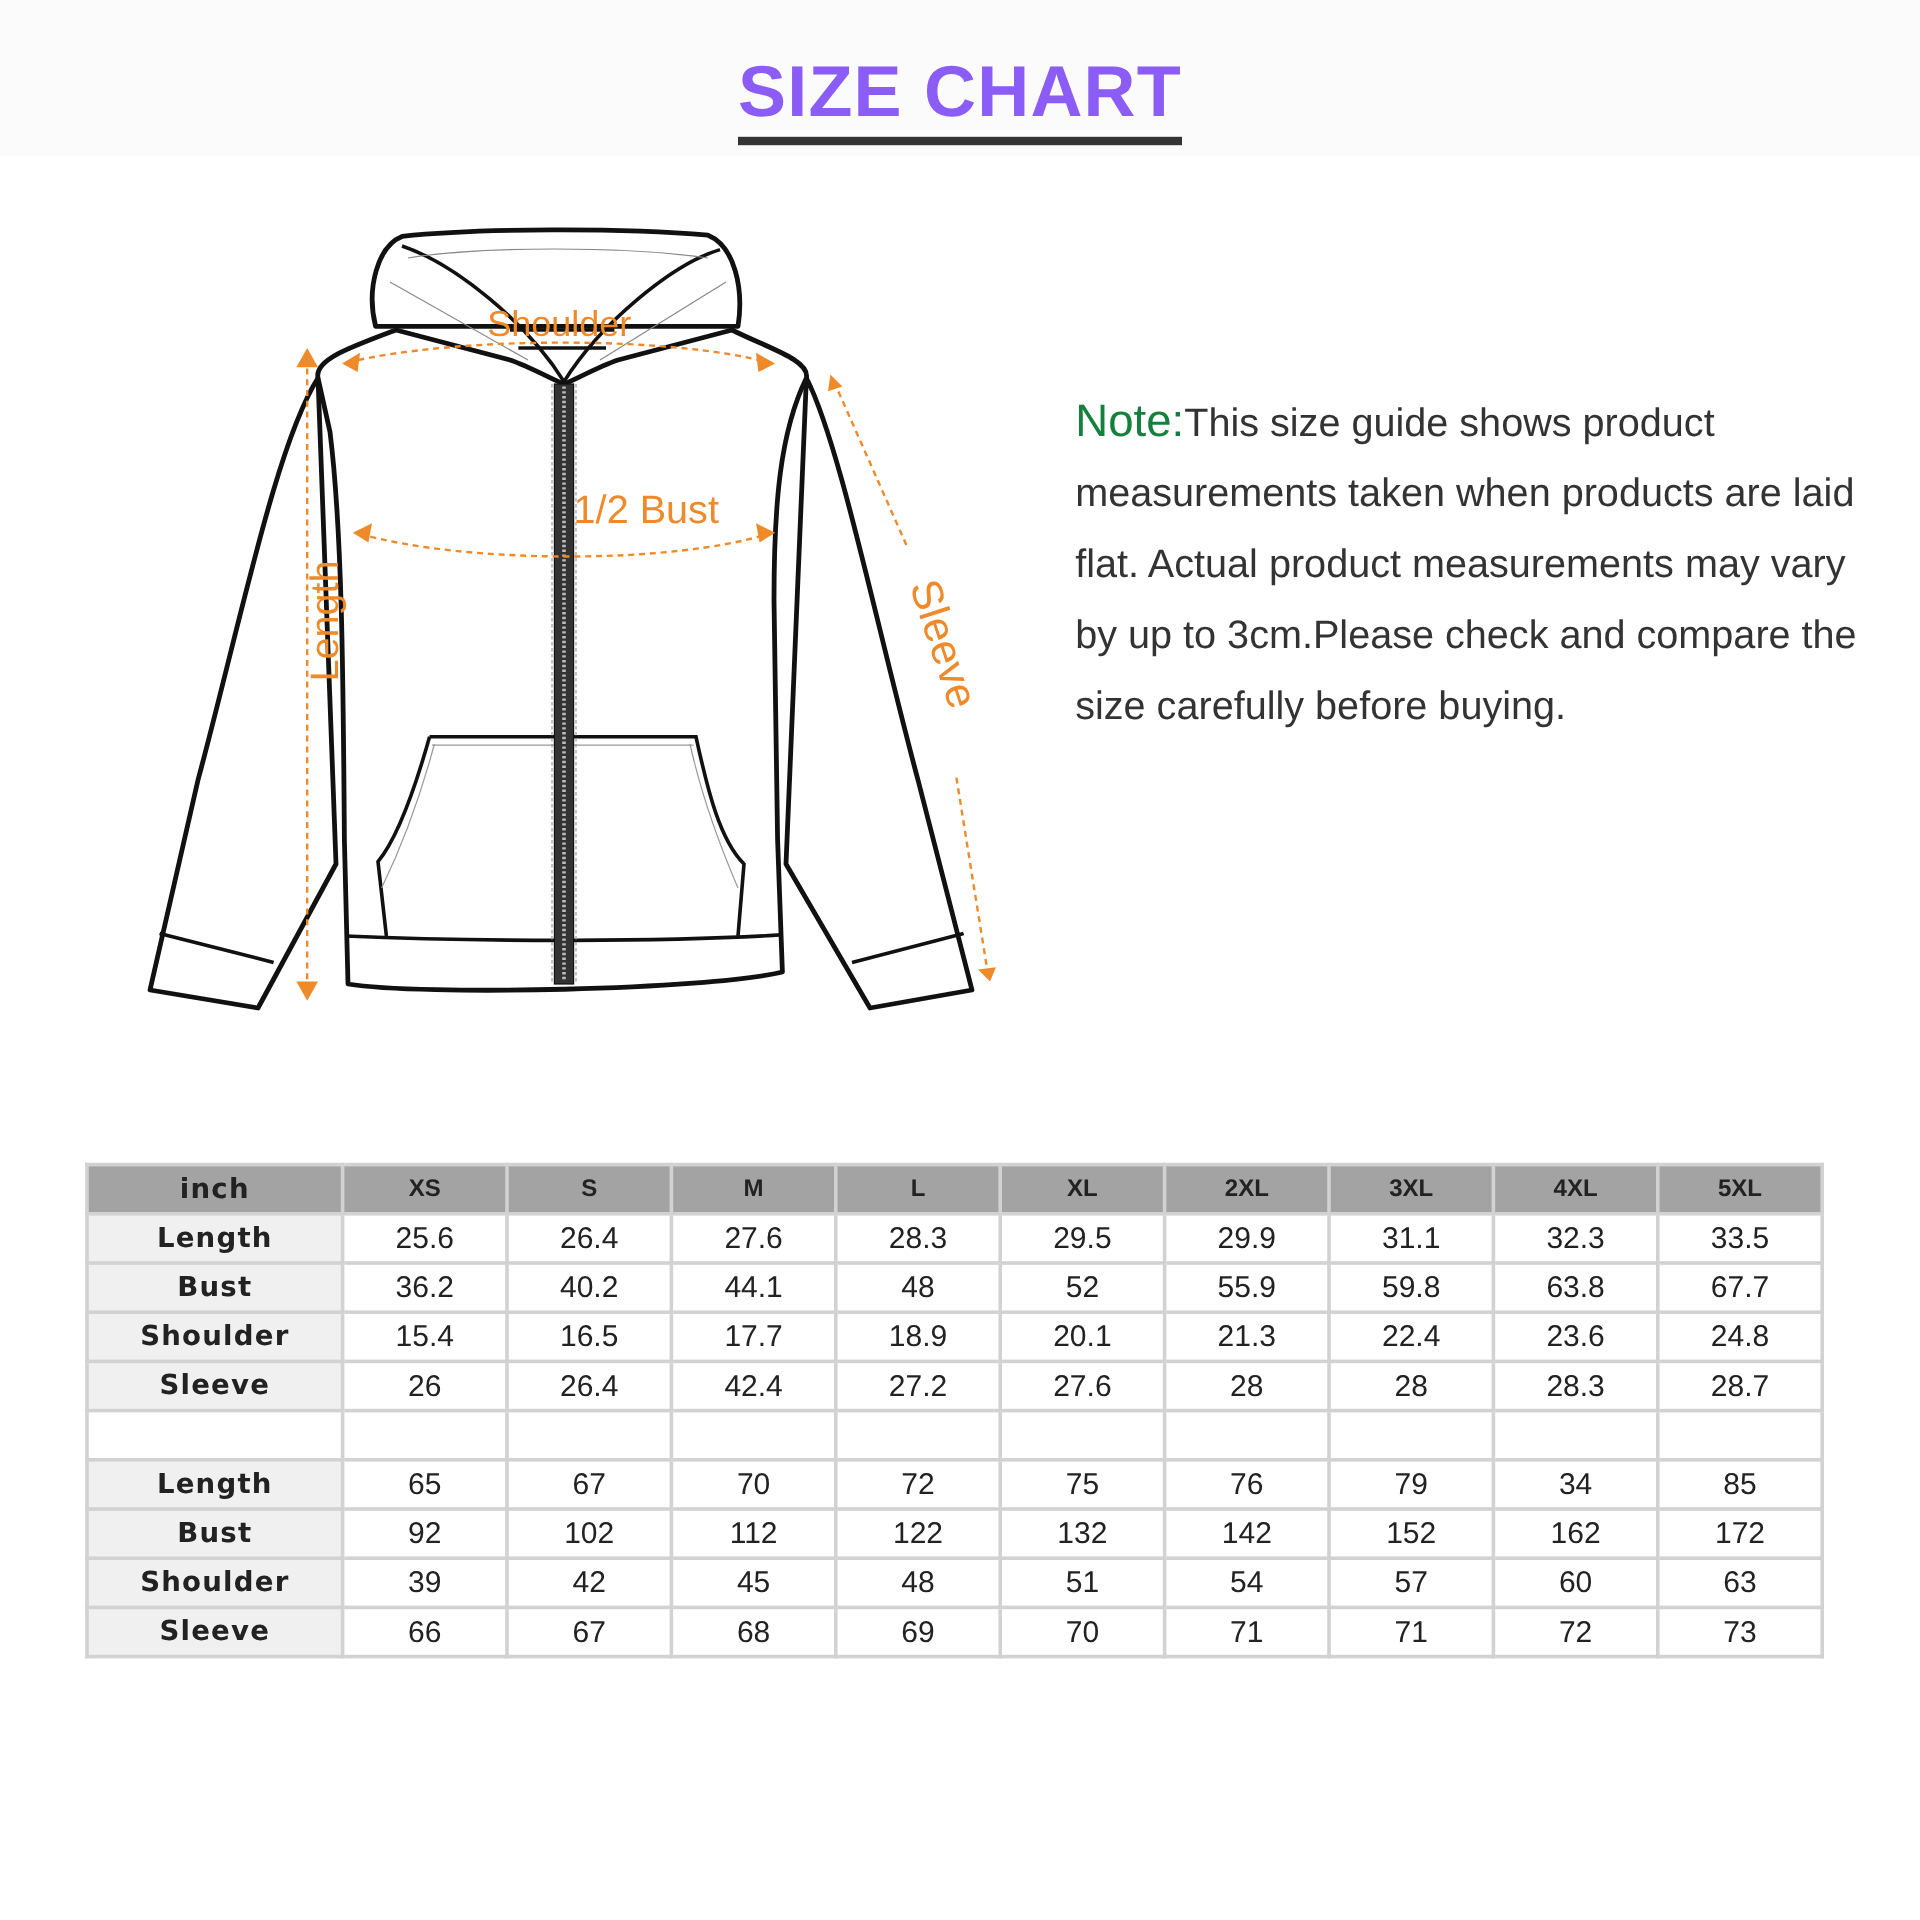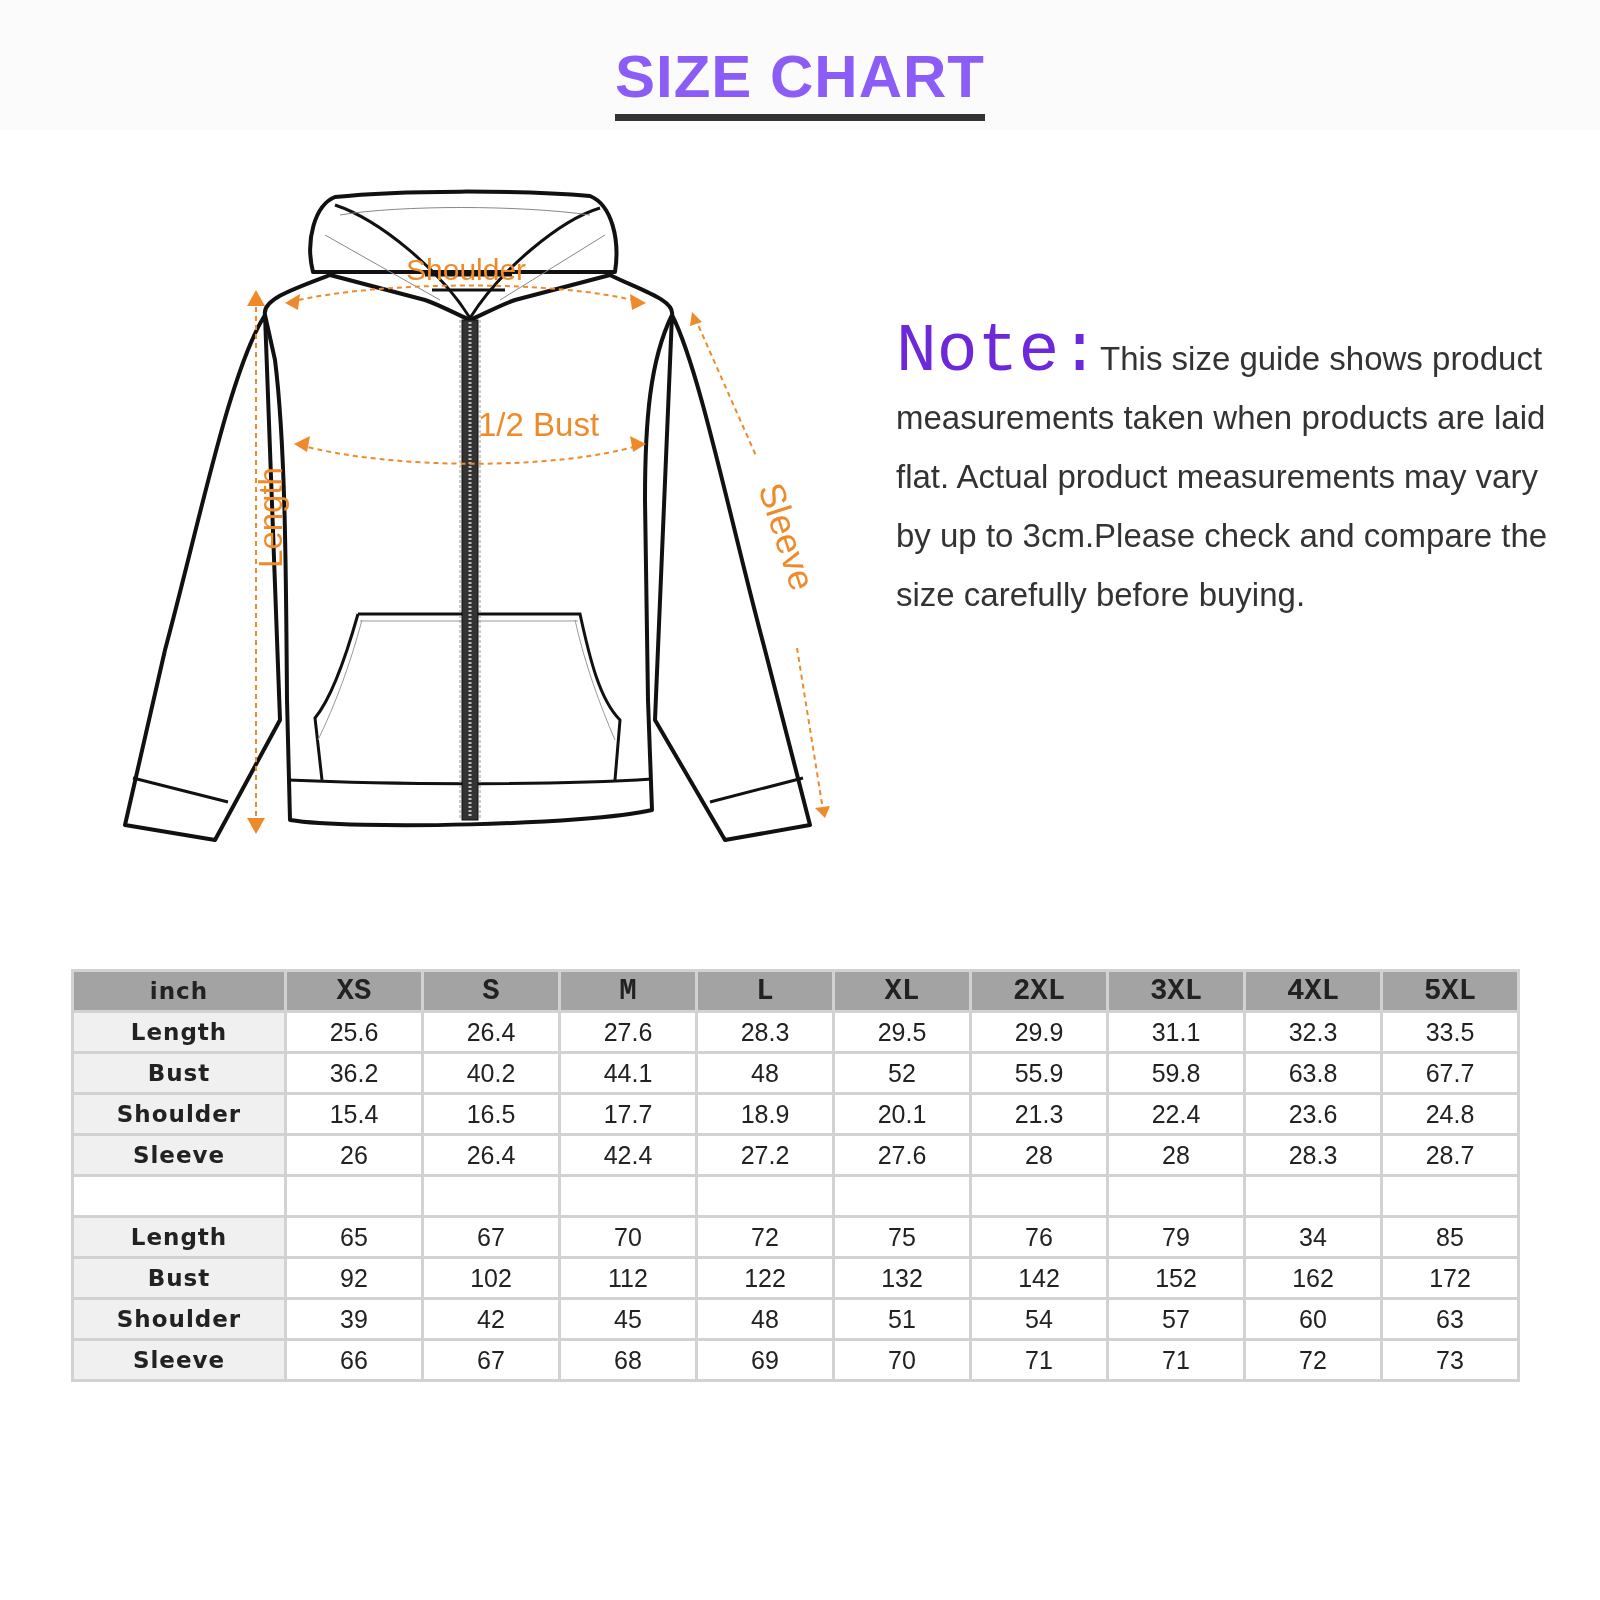--- a/index.html
+++ b/index.html
@@ -16,31 +16,31 @@
   }
   .title span {
     display: inline-block; font-weight: bold; font-size: 60px; letter-spacing: 1px;
     color: #8b5cf6; padding-bottom: 2px; border-bottom: 7px solid #333333; line-height: 70px;
   }
   .hoodie { position: absolute; left: 110px; top: 180px; width: 730px; height: 670px; }
   .note {
     position: absolute; left: 896px; top: 322px; width: 680px;
     font-size: 33px; line-height: 59px; color: #333333;
   }
-  .note .note-label { color: #6d28d9; font-size: 68px; font-weight: normal; font-family: Liberation Mono, monospace; }
+  .note .note-label { color: #15803d; font-size: 38px; font-weight: normal; }
   .table-wrap { position: absolute; left: 71px; top: 969px; }
   table { border-collapse: collapse; table-layout: fixed; }
   td {
     border: 3px solid #d2d2d2; height: 38px; padding: 0; text-align: center;
     font-size: 25px; color: #222; background: #ffffff;
   }
   td.label { width: 210px; background: #f0f0f0; font-weight: bold; font-family: "DejaVu Sans", sans-serif; font-size: 23px; letter-spacing: 1px; }
   td.val { width: 134px; }
   tr.head td { background: #a3a3a3; font-weight: bold; }
-  tr.head td.val { font-family: Liberation Mono, monospace; font-size: 29px; }
+  tr.head td.val { font-family: Liberation Sans, sans-serif; font-size: 20px; }
   tr.spacer td { background: #ffffff; height: 38px; }
   .orange-text { fill: #ef8a2a; font-family: "Liberation Sans", sans-serif; }
 </style>
 </head>
 <body>
 
 <div class="title-bar"></div>
 <div class="title">
   <span>SIZE CHART</span>
 </div>

